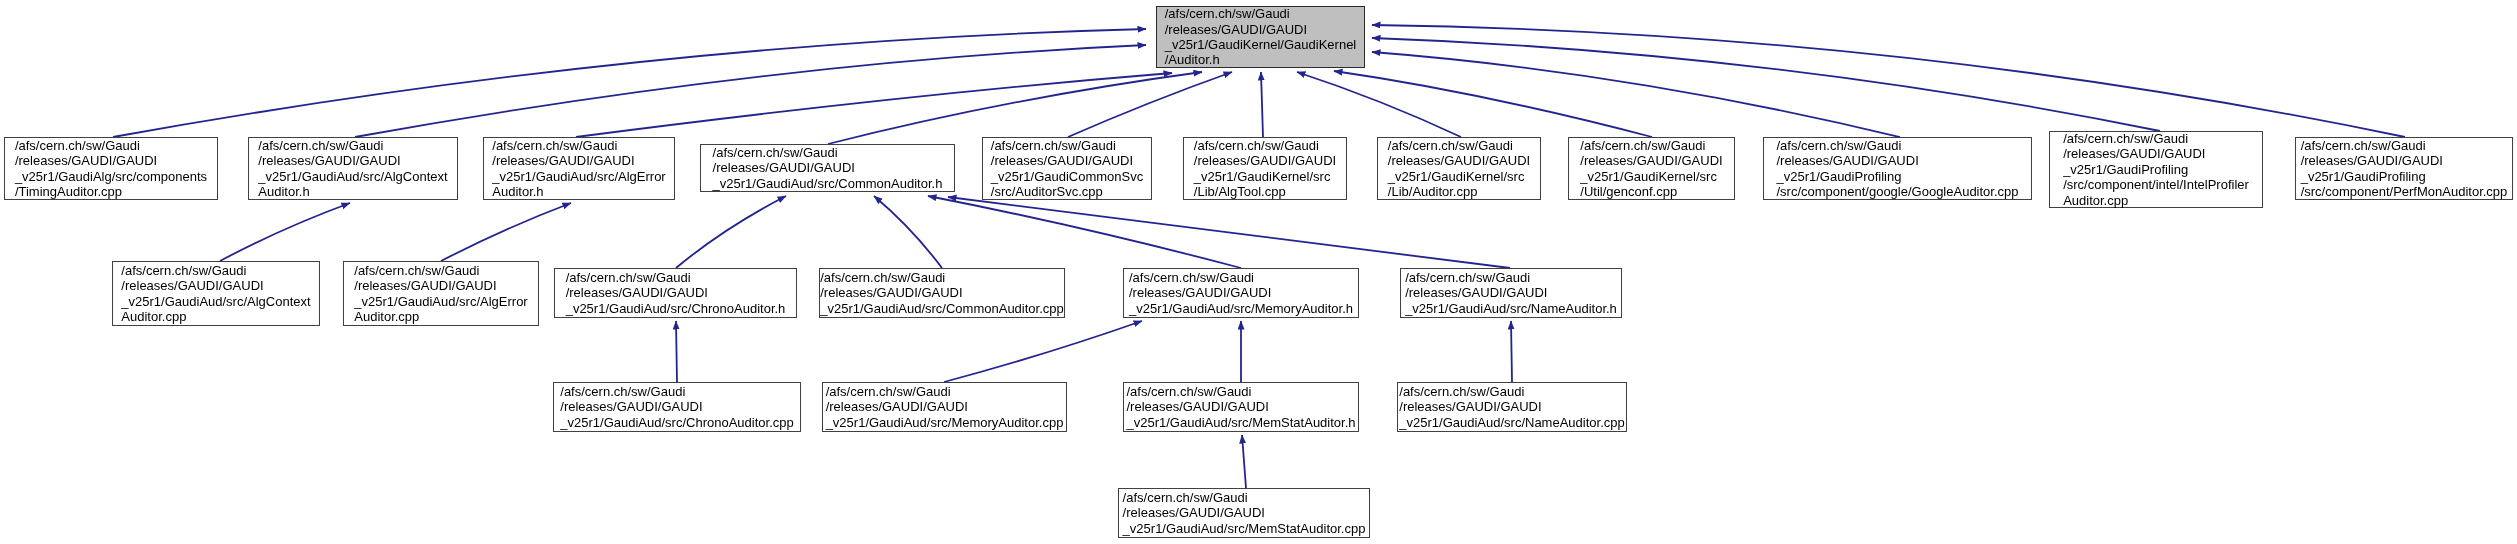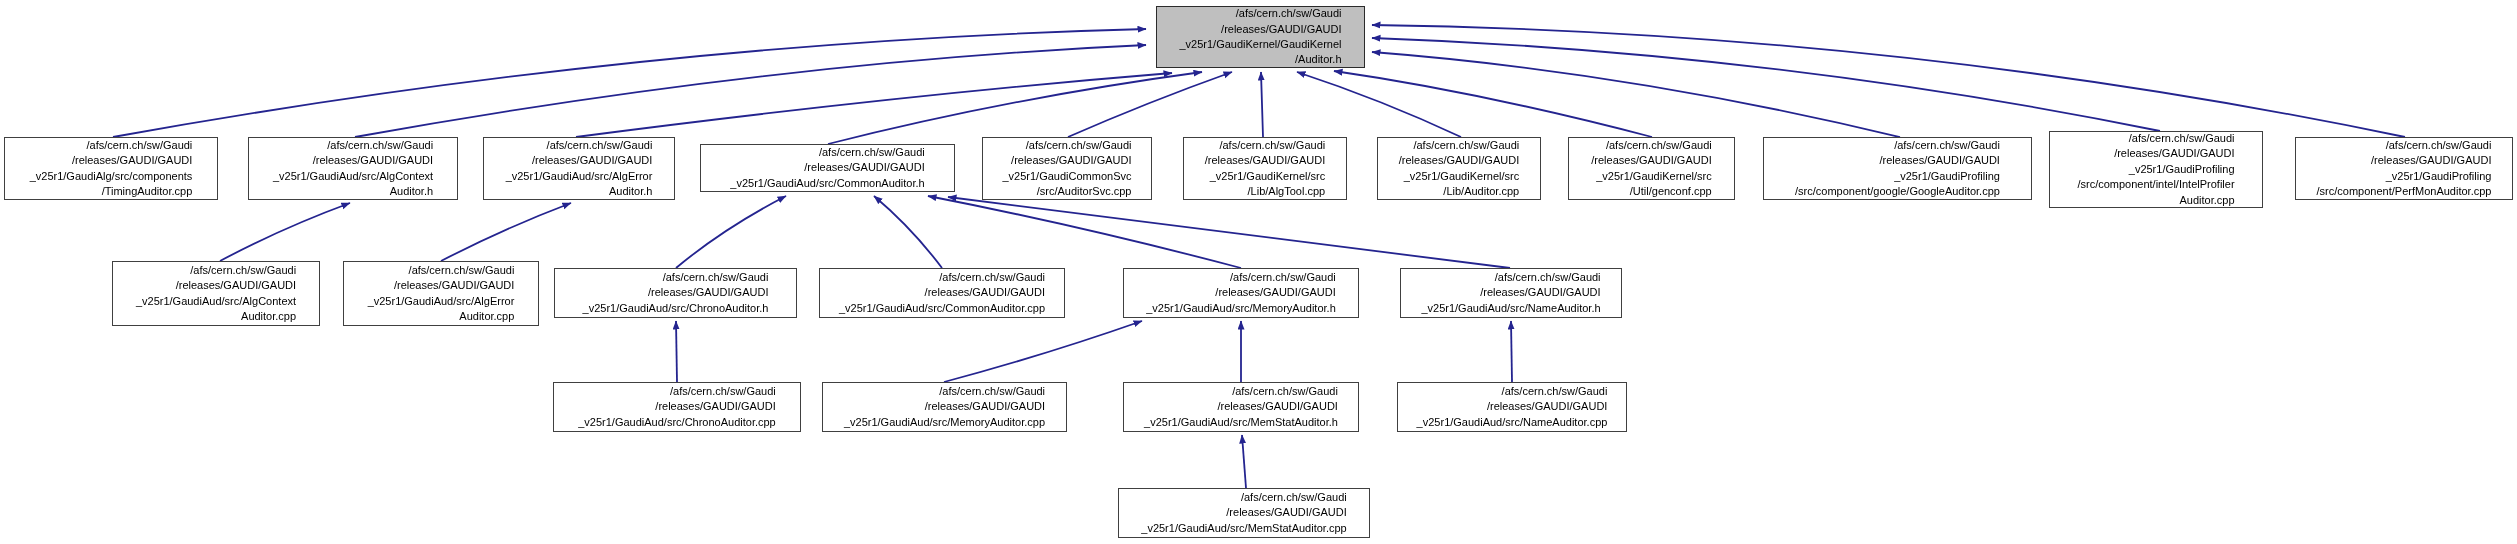--- a/index.html
+++ b/index.html
@@ -17,24 +17,24 @@
     width: 2517px; height: 544px;
     z-index: 1;
   }
   .node {
     position: absolute;
     z-index: 2;
     box-sizing: border-box;
     background: #ffffff;
     border: 1px solid #404040;
     color: #000000;
-    font-size: 11px;
+    font-size: 13px;
     line-height: 15.4px;
     white-space: pre;
-    text-align: right;
+    text-align: left;
     display: flex;
     align-items: center;
     justify-content: center;
     padding: 0 4px;
   }
   .node.root {
     background: #bfbfbf;
     border-color: #2b2b2b;
   }
 </style>

